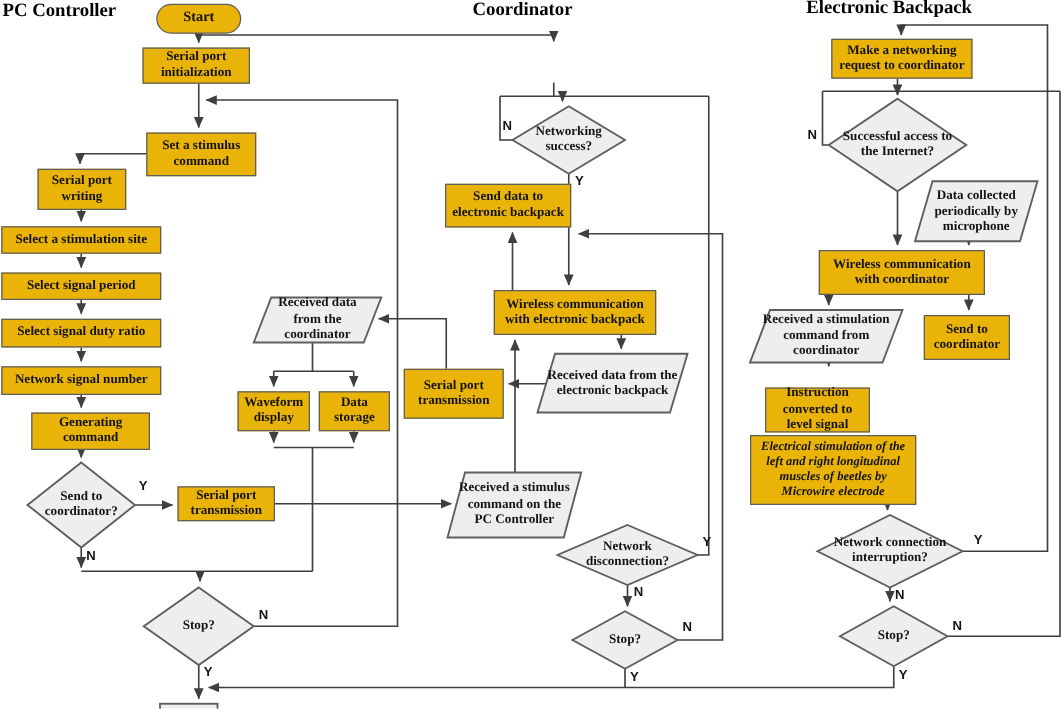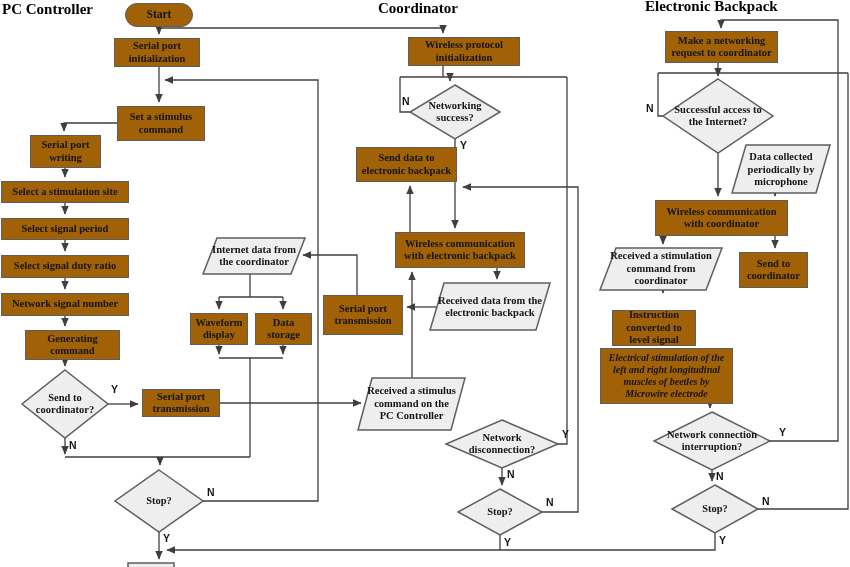--- a/index.html
+++ b/index.html
@@ -1,21 +1,21 @@
 <!DOCTYPE html>
 <html><head>
 <meta charset="utf-8">
 <style>
   html,body{margin:0;padding:0;background:#fff;}
   #stage{position:relative;width:850px;height:567px;overflow:hidden;background:#ffffff;
          font-family:"Liberation Serif","DejaVu Serif",serif;}
   #wires{position:absolute;left:0;top:0;z-index:1;}
   .node{position:absolute;box-sizing:border-box;display:flex;align-items:center;justify-content:center;
         text-align:center;font-weight:bold;color:#141414;font-size:10.5px;line-height:1.18;z-index:2;}
-  .rect{background:#a16207;border:1.6px solid #5e5e5e;padding:1px 2px;}
+  .rect{background:#eab308;border:1.6px solid #5e5e5e;padding:1px 2px;}
   .round{border-radius:12px;font-size:11.5px;}
   .overlay{background:transparent;border:none;z-index:3;padding:0 2px;}
   .yn{position:absolute;z-index:3;font-weight:bold;font-size:10.5px;color:#141414;
       font-family:"Liberation Sans","DejaVu Sans",sans-serif;}
   .title{position:absolute;z-index:3;font-weight:bold;font-size:15px;color:#000;}
   .small{font-size:10px;font-style:italic;}
 </style>
 </head>
 <body>
 
@@ -118,42 +118,41 @@
   <div class="node rect" style="left:114px;top:38px;width:86px;height:29px">Serial port initialization</div>
   <div class="node rect" style="left:117px;top:106px;width:88px;height:35px">Set a stimulus command</div>
   <div class="node rect" style="left:30px;top:135px;width:71px;height:33px">Serial port writing</div>
   <div class="node rect" style="left:1px;top:181px;width:128px;height:22px">Select a stimulation site</div>
   <div class="node rect" style="left:1px;top:218px;width:128px;height:22px">Select signal period</div>
   <div class="node rect" style="left:1px;top:255px;width:128px;height:23px">Select signal duty ratio</div>
   <div class="node rect" style="left:1px;top:293px;width:128px;height:23px">Network signal number</div>
   <div class="node rect" style="left:25px;top:330px;width:95px;height:30px">Generating command</div>
   <div class="node rect" style="left:142px;top:389px;width:78px;height:28px">Serial port transmission</div>
 
-  <div class="node rect" style="left:408px;top:37px;width:112px;height:29px">Wireless protocol initialization</div>
   <div class="node rect" style="left:356px;top:147px;width:101px;height:35px">Send data to electronic backpack</div>
   <div class="node rect" style="left:395px;top:232px;width:130px;height:36px">Wireless communication with electronic backpack</div>
   <div class="node rect" style="left:323px;top:295px;width:80px;height:40px">Serial port transmission</div>
   <div class="node rect" style="left:190px;top:313px;width:58px;height:32px">Waveform display</div>
   <div class="node rect" style="left:255px;top:313px;width:57px;height:32px">Data storage</div>
 
   <div class="node rect" style="left:665px;top:31px;width:113px;height:32px">Make a networking request to coordinator</div>
   <div class="node rect" style="left:655px;top:200px;width:133px;height:36px">Wireless communication with coordinator</div>
   <div class="node rect" style="left:739px;top:252px;width:69px;height:36px">Send to coordinator</div>
   <div class="node rect" style="left:612px;top:310px;width:84px;height:36px">Instruction converted to level signal</div>
   <div class="node rect small" style="left:600px;top:348px;width:133px;height:56px">Electrical stimulation of the left and right longitudinal muscles of beetles by Microwire electrode</div>
 
   <div class="node overlay" style="left:25px;top:384px;width:80px;height:40px">Send to coordinator?</div>
   <div class="node overlay" style="left:119px;top:490px;width:80px;height:22px">Stop?</div>
   <div class="node overlay" style="left:412px;top:94px;width:86px;height:36px">Networking success?</div>
   <div class="node overlay" style="left:450px;top:426px;width:104px;height:36px">Network disconnection?</div>
   <div class="node overlay" style="left:460px;top:501px;width:80px;height:22px">Stop?</div>
   <div class="node overlay" style="left:666px;top:96px;width:104px;height:40px">Successful access to the Internet?</div>
   <div class="node overlay" style="left:654px;top:422px;width:116px;height:38px">Network connection interruption?</div>
   <div class="node overlay" style="left:675px;top:498px;width:80px;height:22px">Stop?</div>
-  <div class="node overlay" style="left:210px;top:240px;width:88px;height:32px">Internet data from the coordinator</div>
+  <div class="node overlay" style="left:210px;top:240px;width:88px;height:32px">Received data from the coordinator</div>
   <div class="node overlay" style="left:436px;top:288px;width:108px;height:38px">Received data from the electronic backpack</div>
   <div class="node overlay" style="left:364px;top:380px;width:95px;height:48px">Received a stimulus command on the PC Controller</div>
   <div class="node overlay" style="left:740px;top:148px;width:82px;height:44px">Data collected periodically by microphone</div>
   <div class="node overlay" style="left:608px;top:250px;width:106px;height:38px">Received a stimulation command from coordinator</div>
 
   <div class="yn" style="left:111px;top:383px">Y</div>
   <div class="yn" style="left:69px;top:439px">N</div>
   <div class="yn" style="left:207px;top:486px">N</div>
   <div class="yn" style="left:163px;top:532px">Y</div>
   <div class="yn" style="left:402px;top:95px">N</div>

